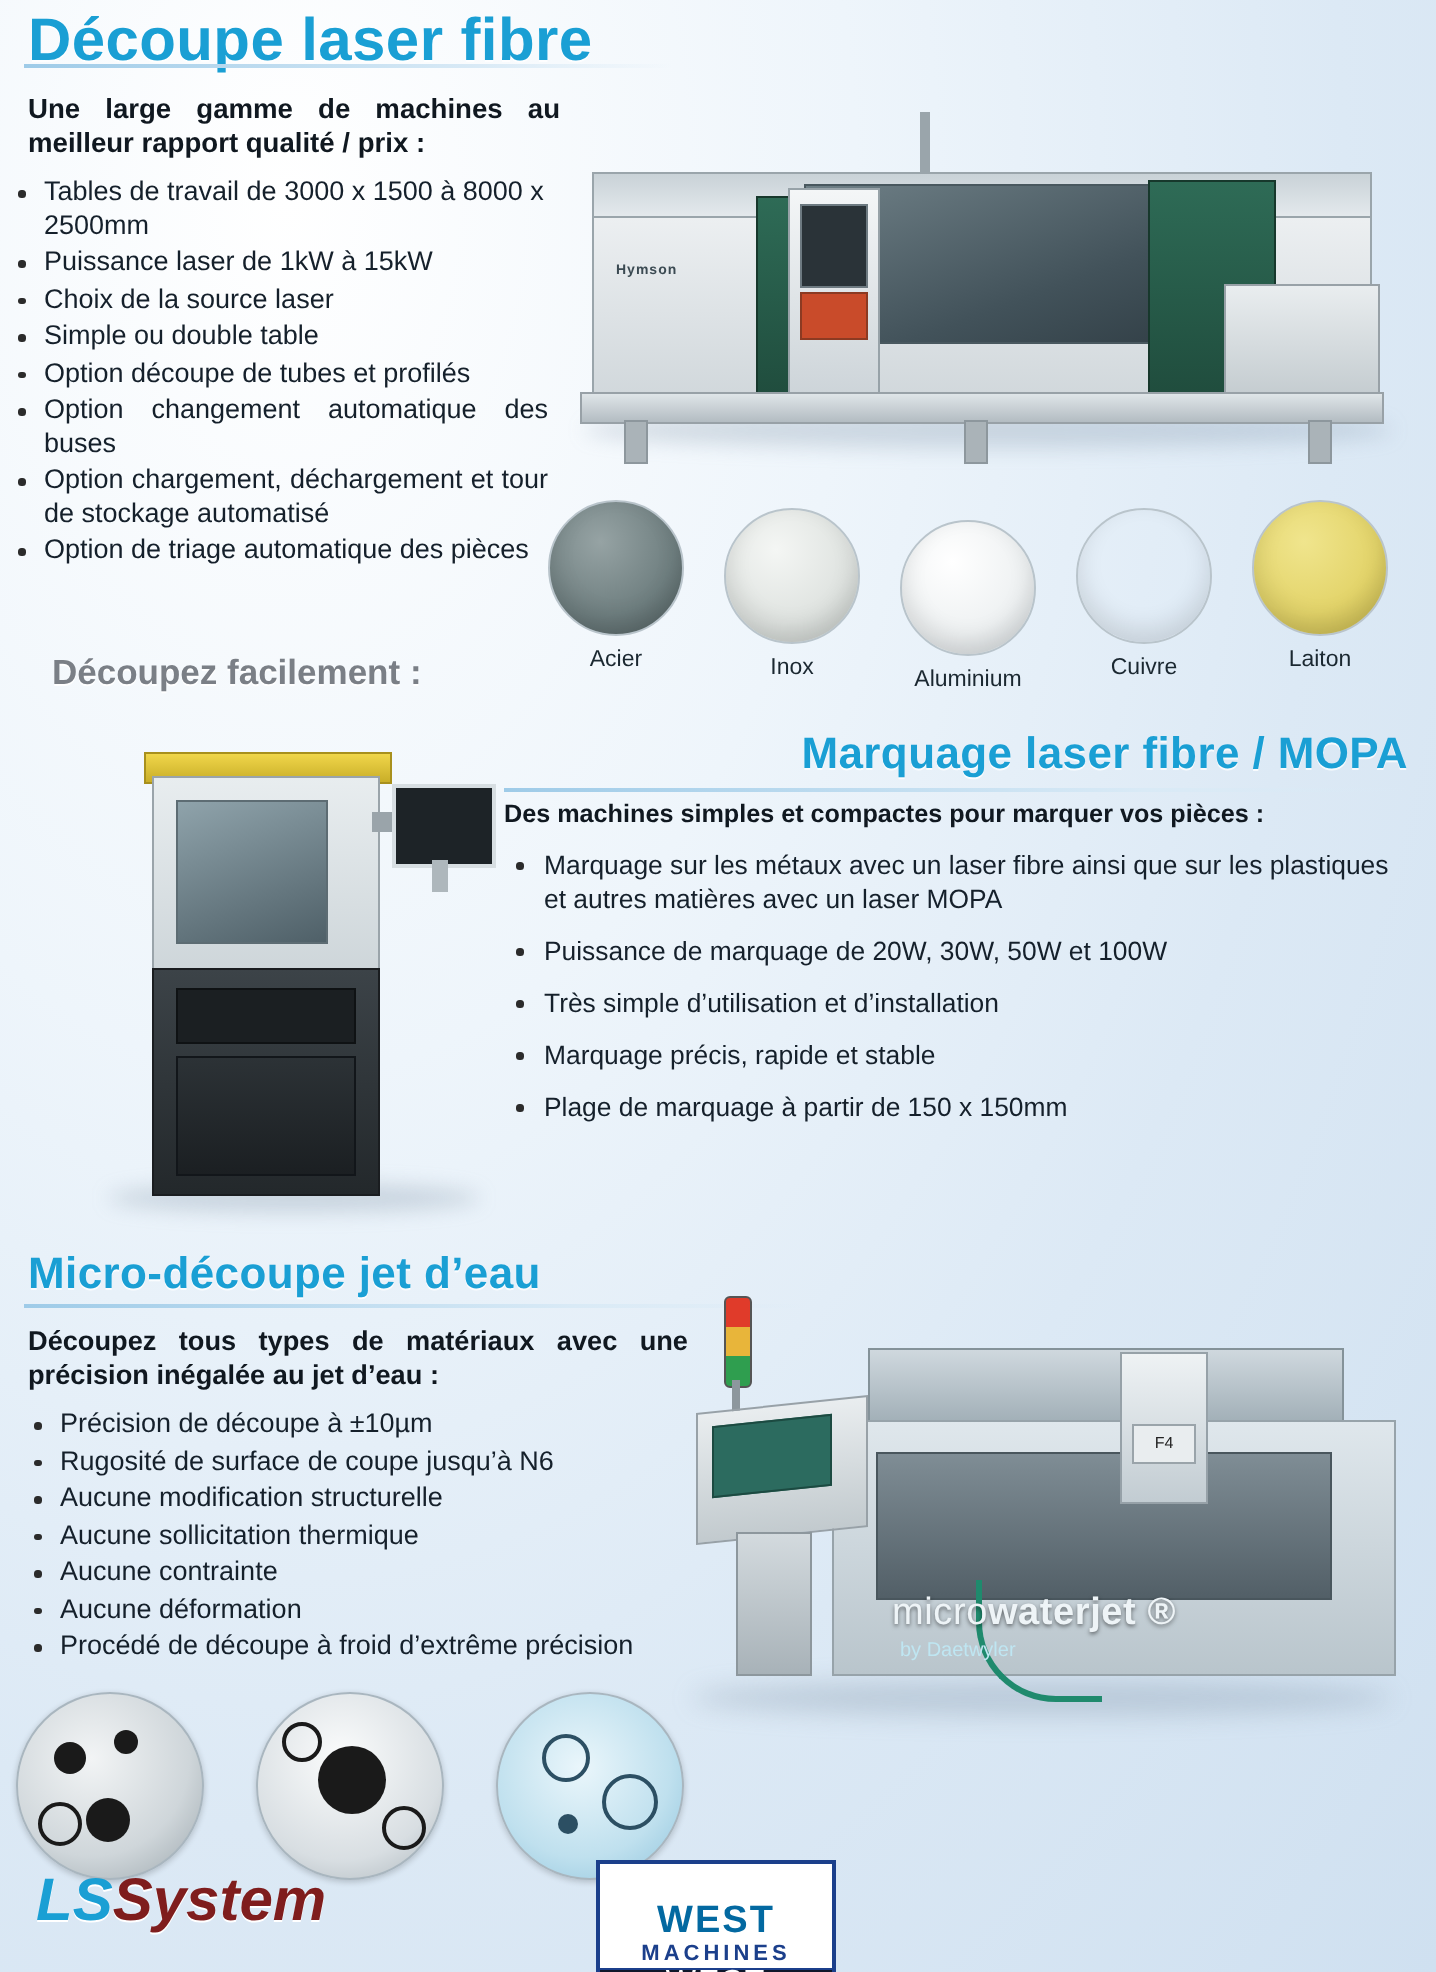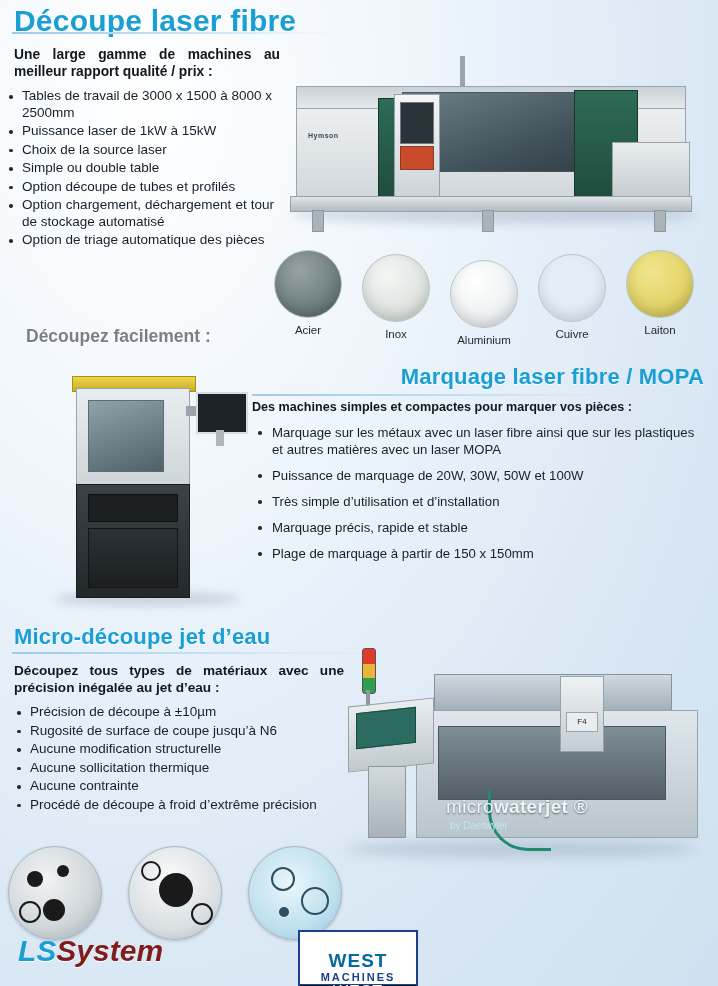--- a/index.html
+++ b/index.html
@@ -137,20 +137,21 @@
   <div class="sect-title" id="b1-title">Découpe laser fibre</div>
   <div class="rule" id="b1-rule"></div>
   <div id="b1-intro" class="just">Une large gamme de machines au meilleur rapport qualité / prix :</div>
 
   <ul class="bul" id="b1-list">
     <li>Tables de travail de 3000 x 1500 à 8000 x 2500mm</li>
     <li>Puissance laser de 1kW à 15kW</li>
     <li>Choix de la source laser</li>
     <li>Simple ou double table</li>
     <li>Option découpe de tubes et profilés</li>
+    <li class="just">Option changement automatique des buses</li>
     <li class="just">Option chargement, déchargement et tour de stockage automatisé</li>
     <li class="just">Option de triage automatique des pièces</li>
   </ul>
 
   <div id="m1">
     <div class="m1-shadow"></div>
     <div class="m1-post"></div>
     <div class="m1-top"></div>
     <div class="m1-body"></div>
     <div class="m1-glass"></div>
@@ -220,20 +221,21 @@
   <div class="sect-title" id="b3-title">Micro-découpe jet d’eau</div>
   <div class="rule" id="b3-rule"></div>
   <div id="b3-intro" class="just">Découpez tous types de matériaux avec une précision inégalée au jet d’eau :</div>
 
   <ul class="bul" id="b3-list">
     <li>Précision de découpe à ±10µm</li>
     <li>Rugosité de surface de coupe jusqu’à N6</li>
     <li>Aucune modification structurelle</li>
     <li>Aucune sollicitation thermique</li>
     <li>Aucune contrainte</li>
+    <li>Aucune déformation</li>
     <li>Procédé de découpe à froid d’extrême précision</li>
   </ul>
 
   <div id="m3">
     <div class="m3-sh"></div>
     <div class="m3-light"></div>
     <div class="m3-lightpole"></div>
     <div class="m3-gantry"></div>
     <div class="m3-body"></div>
     <div class="m3-tank"></div>

